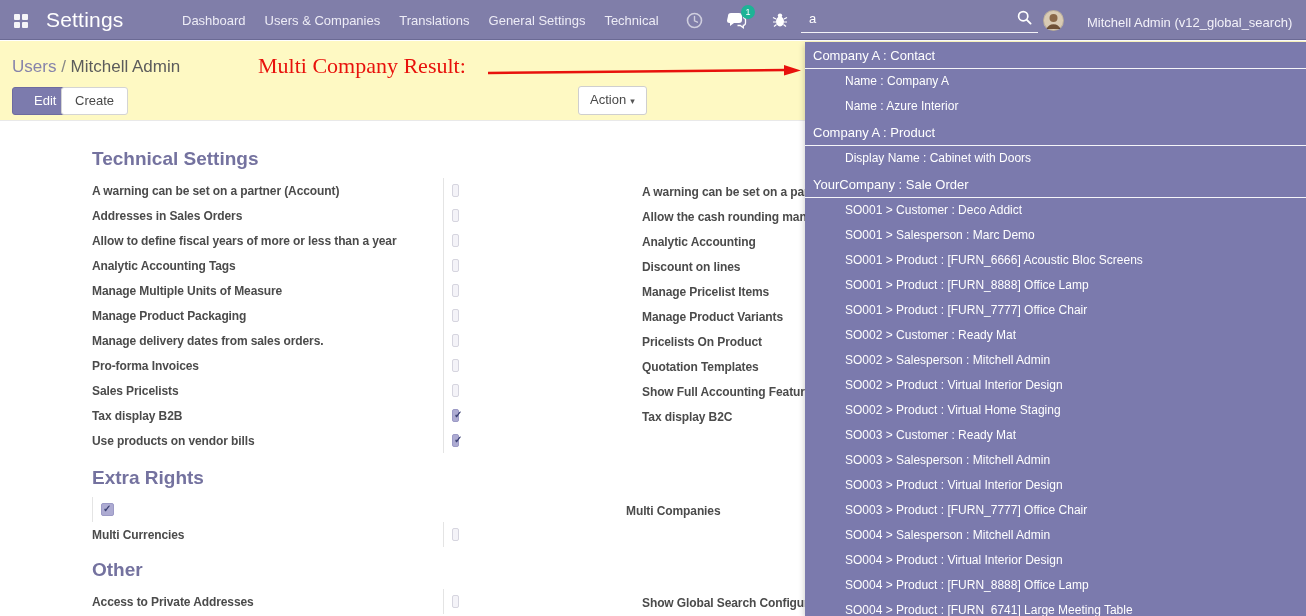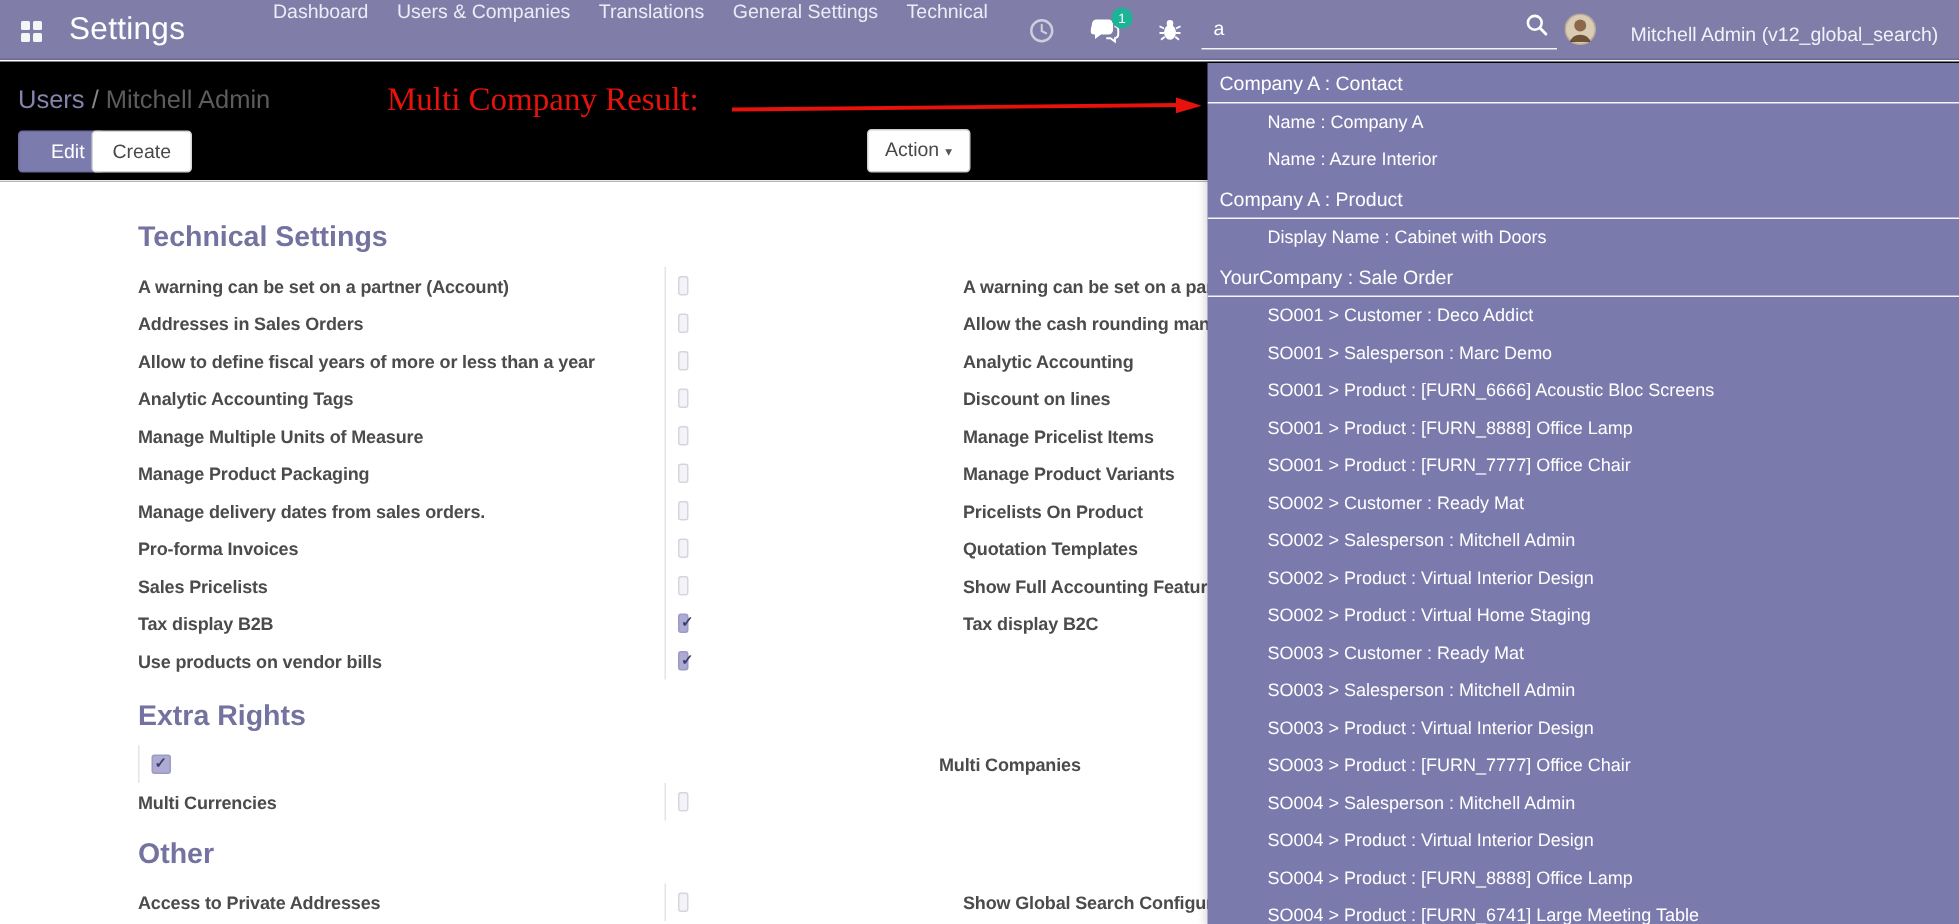--- a/index.html
+++ b/index.html
@@ -18,21 +18,21 @@
   .apps-icon {
     position:absolute; left:14px; top:14px; width:14px; height:14px;
     display:grid; grid-template-columns:6px 6px; grid-template-rows:6px 6px; gap:2px;
     cursor:pointer;
   }
   .apps-icon span { background:rgba(255,255,255,.92); border-radius:1px; }
   .app-title {
     position:absolute; left:46px; top:0; height:40px; line-height:40px;
     color:#fff; font-size:21px; font-weight:500; letter-spacing:.2px;
   }
-  .nav-menu { position:absolute; left:182px; top:0; height:40px; display:flex; gap:19px; align-items:flex-start; }
+  .nav-menu { position:absolute; left:182px; top:0; height:40px; display:flex; gap:19px; align-items:center; }
   .nav-menu .menu-item { color:#edecf6; font-size:13px; cursor:pointer; white-space:nowrap; }
   .nav-icons { position:absolute; left:684px; top:0; height:40px; display:flex; gap:23px; align-items:center; }
   .nav-ico { position:relative; width:20px; height:20px; display:flex; align-items:center; justify-content:center; cursor:pointer; }
   .badge {
     position:absolute; top:-5px; right:-8px; min-width:14px; height:14px; border-radius:7px;
     background:#1db396; color:#fff; font-size:9px; line-height:14px; text-align:center; padding:0 3px;
   }
   .search-box {
     position:absolute; left:801px; top:6px; width:237px; height:27px;
     border-bottom:1px solid rgba(255,255,255,.9); display:flex; align-items:center;
@@ -40,21 +40,21 @@
   .search-box input {
     flex:1; background:transparent; border:none; outline:none;
     color:#fff; font-size:13px; padding:0 0 2px 8px; font-family:"Liberation Sans",sans-serif;
   }
   .search-box .mag { flex:0 0 auto; margin-right:6px; cursor:pointer; }
   .user-menu { position:absolute; left:1043px; top:0; height:44px; display:flex; align-items:center; gap:23px; cursor:pointer; }
   .user-name { color:#f2f1f9; font-size:13px; white-space:nowrap; }
   .caret { color:#e4e3f0; font-size:10px; }
 
   
-  .control-panel { position:absolute; left:0; top:41px; width:1306px; height:80px; border-bottom:1px solid #e9e9e9; background:#000000; z-index:5;text-align:right; }
+  .control-panel { position:absolute; left:0; top:41px; width:1306px; height:80px; border-bottom:1px solid #e9e9e9; background:#fef9c3; z-index:5;text-align:right; }
   .breadcrumb { position:absolute; left:12px; top:16px; font-size:17px; }
   .bc-link { color:#8683ab; cursor:pointer; }
   .bc-sep { color:#888; }
   .bc-current { color:#5c5c5c; }
   .btn { display:inline-block; font-size:13px; border-radius:3px; padding:5px 13px; cursor:pointer; line-height:16px; }
   .btn-edit { position:absolute; left:12px; top:46px; background:#7c7bad; border:1px solid #6d6ba0; color:#fff;padding-left:21px; }
   .btn-create { position:absolute; left:61px; top:46px; background:#fff; border:1px solid #d4d4d4; color:#484848; }
   .btn-action { position:absolute; left:578px; top:45px; background:#fff; border:1px solid #cfcfcf; color:#484848; padding:5px 11px; }
   .btn-action .caret2 { color:#555; font-size:9px; margin-left:4px; }
 

